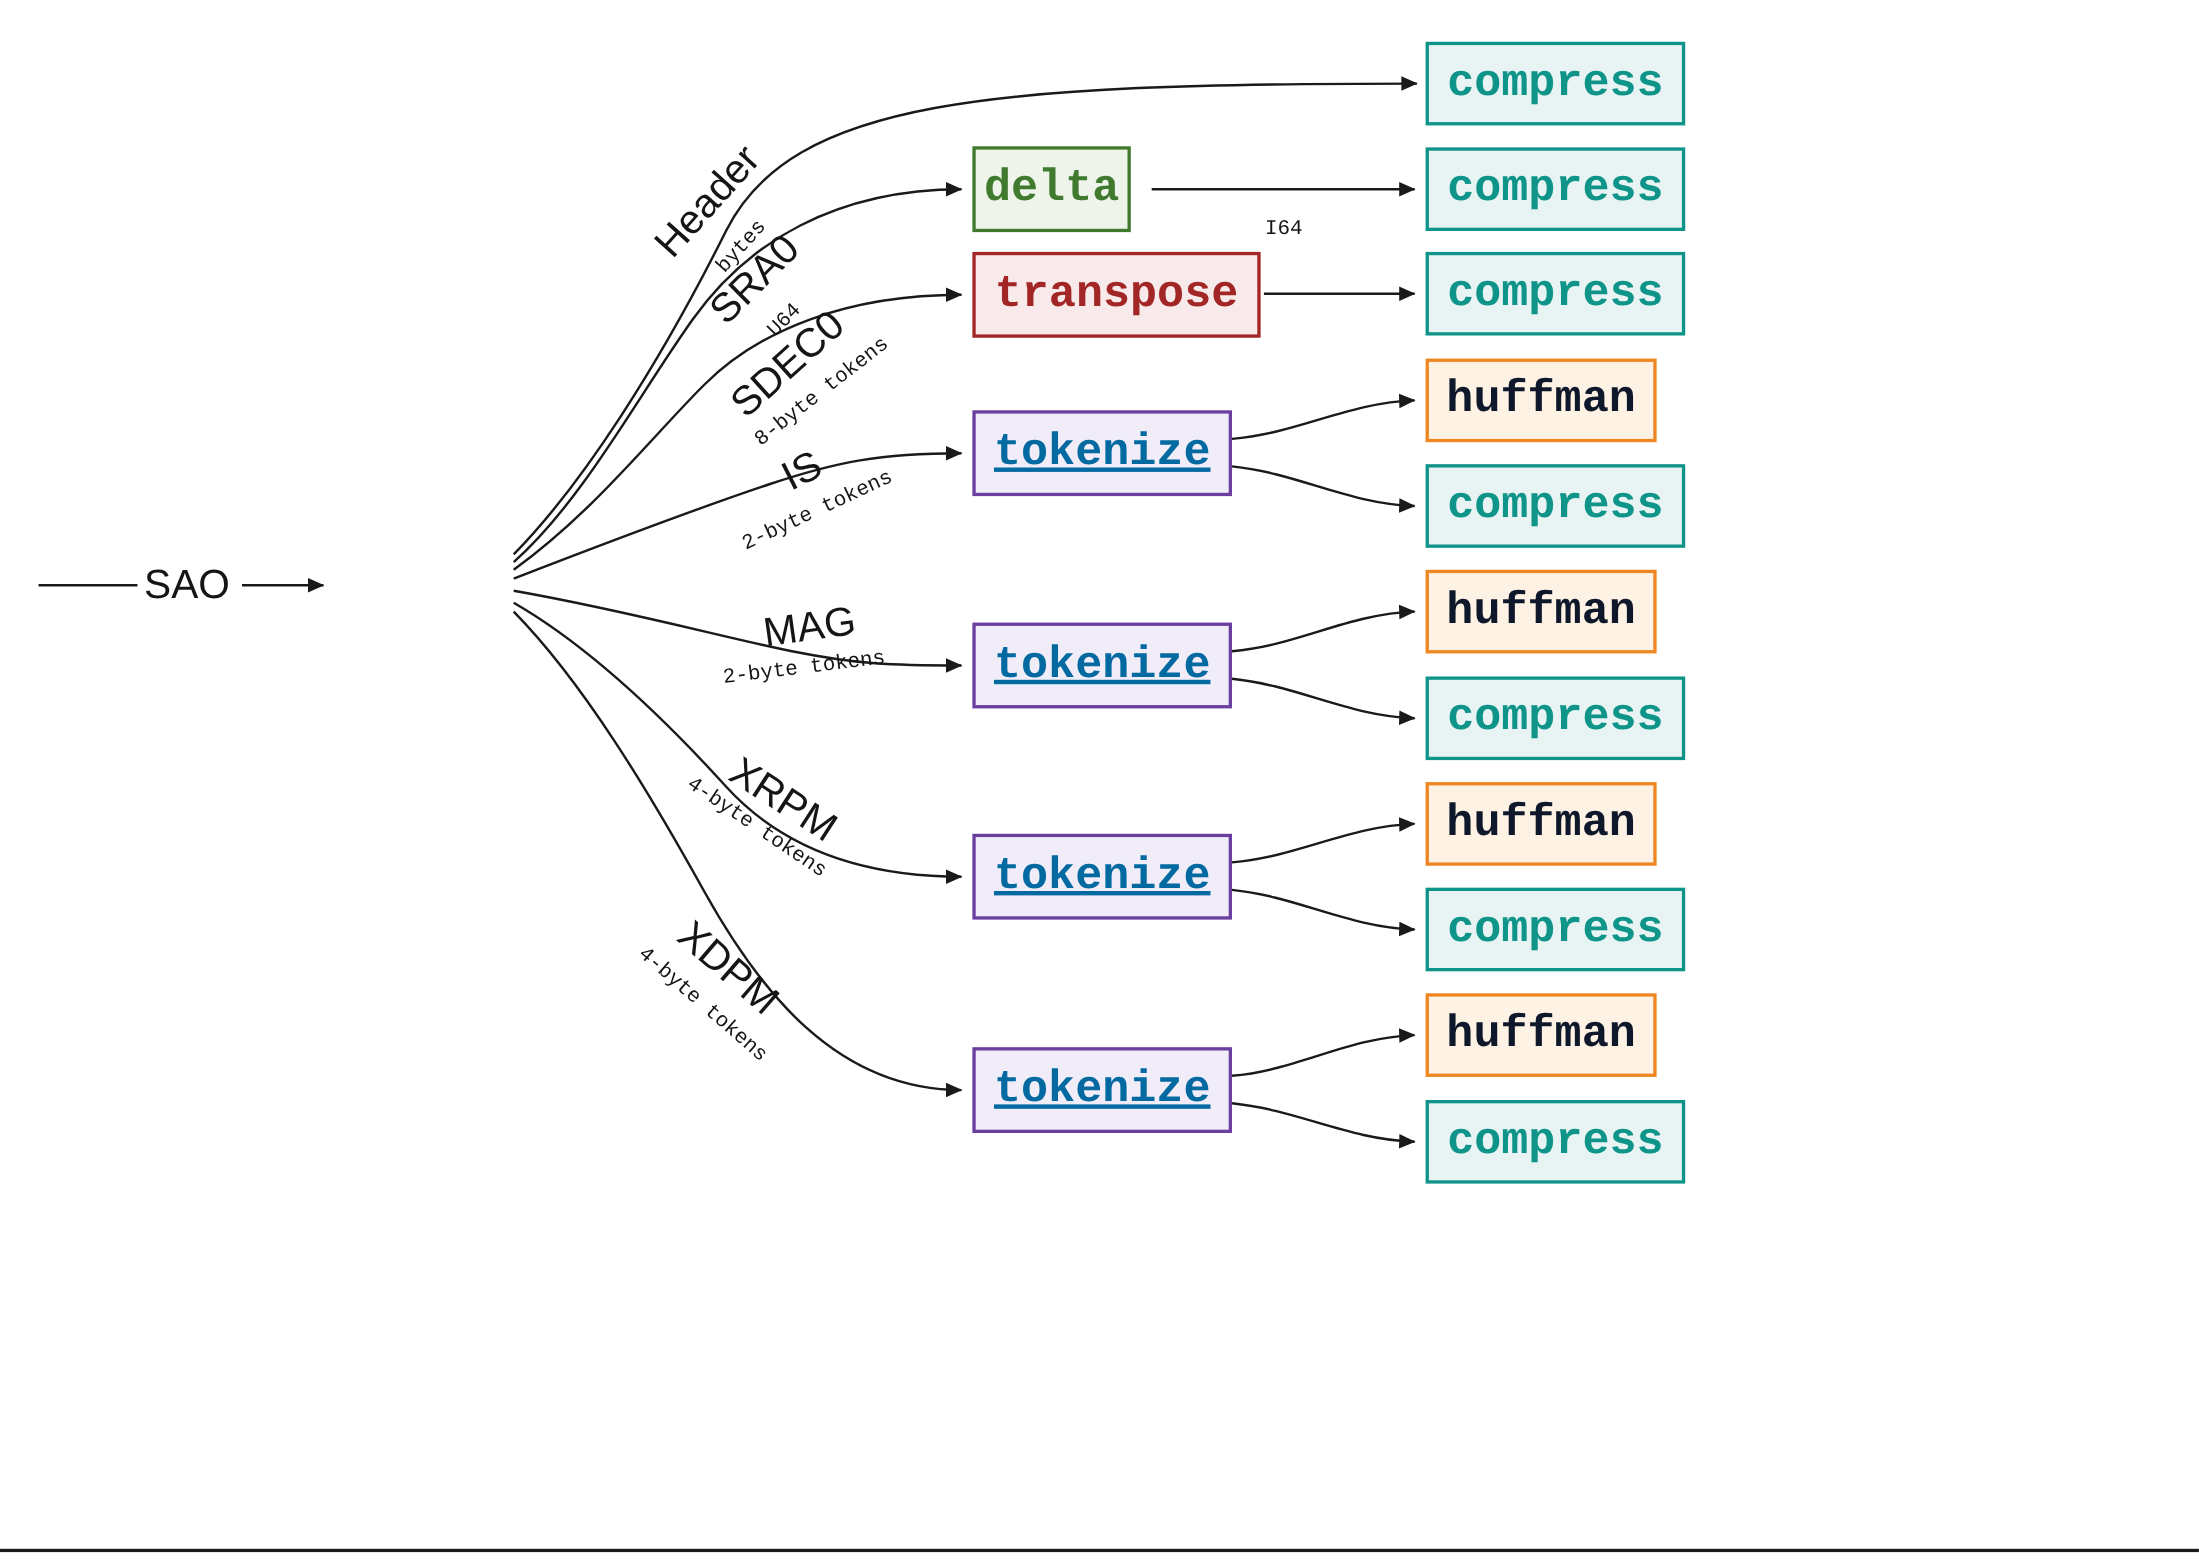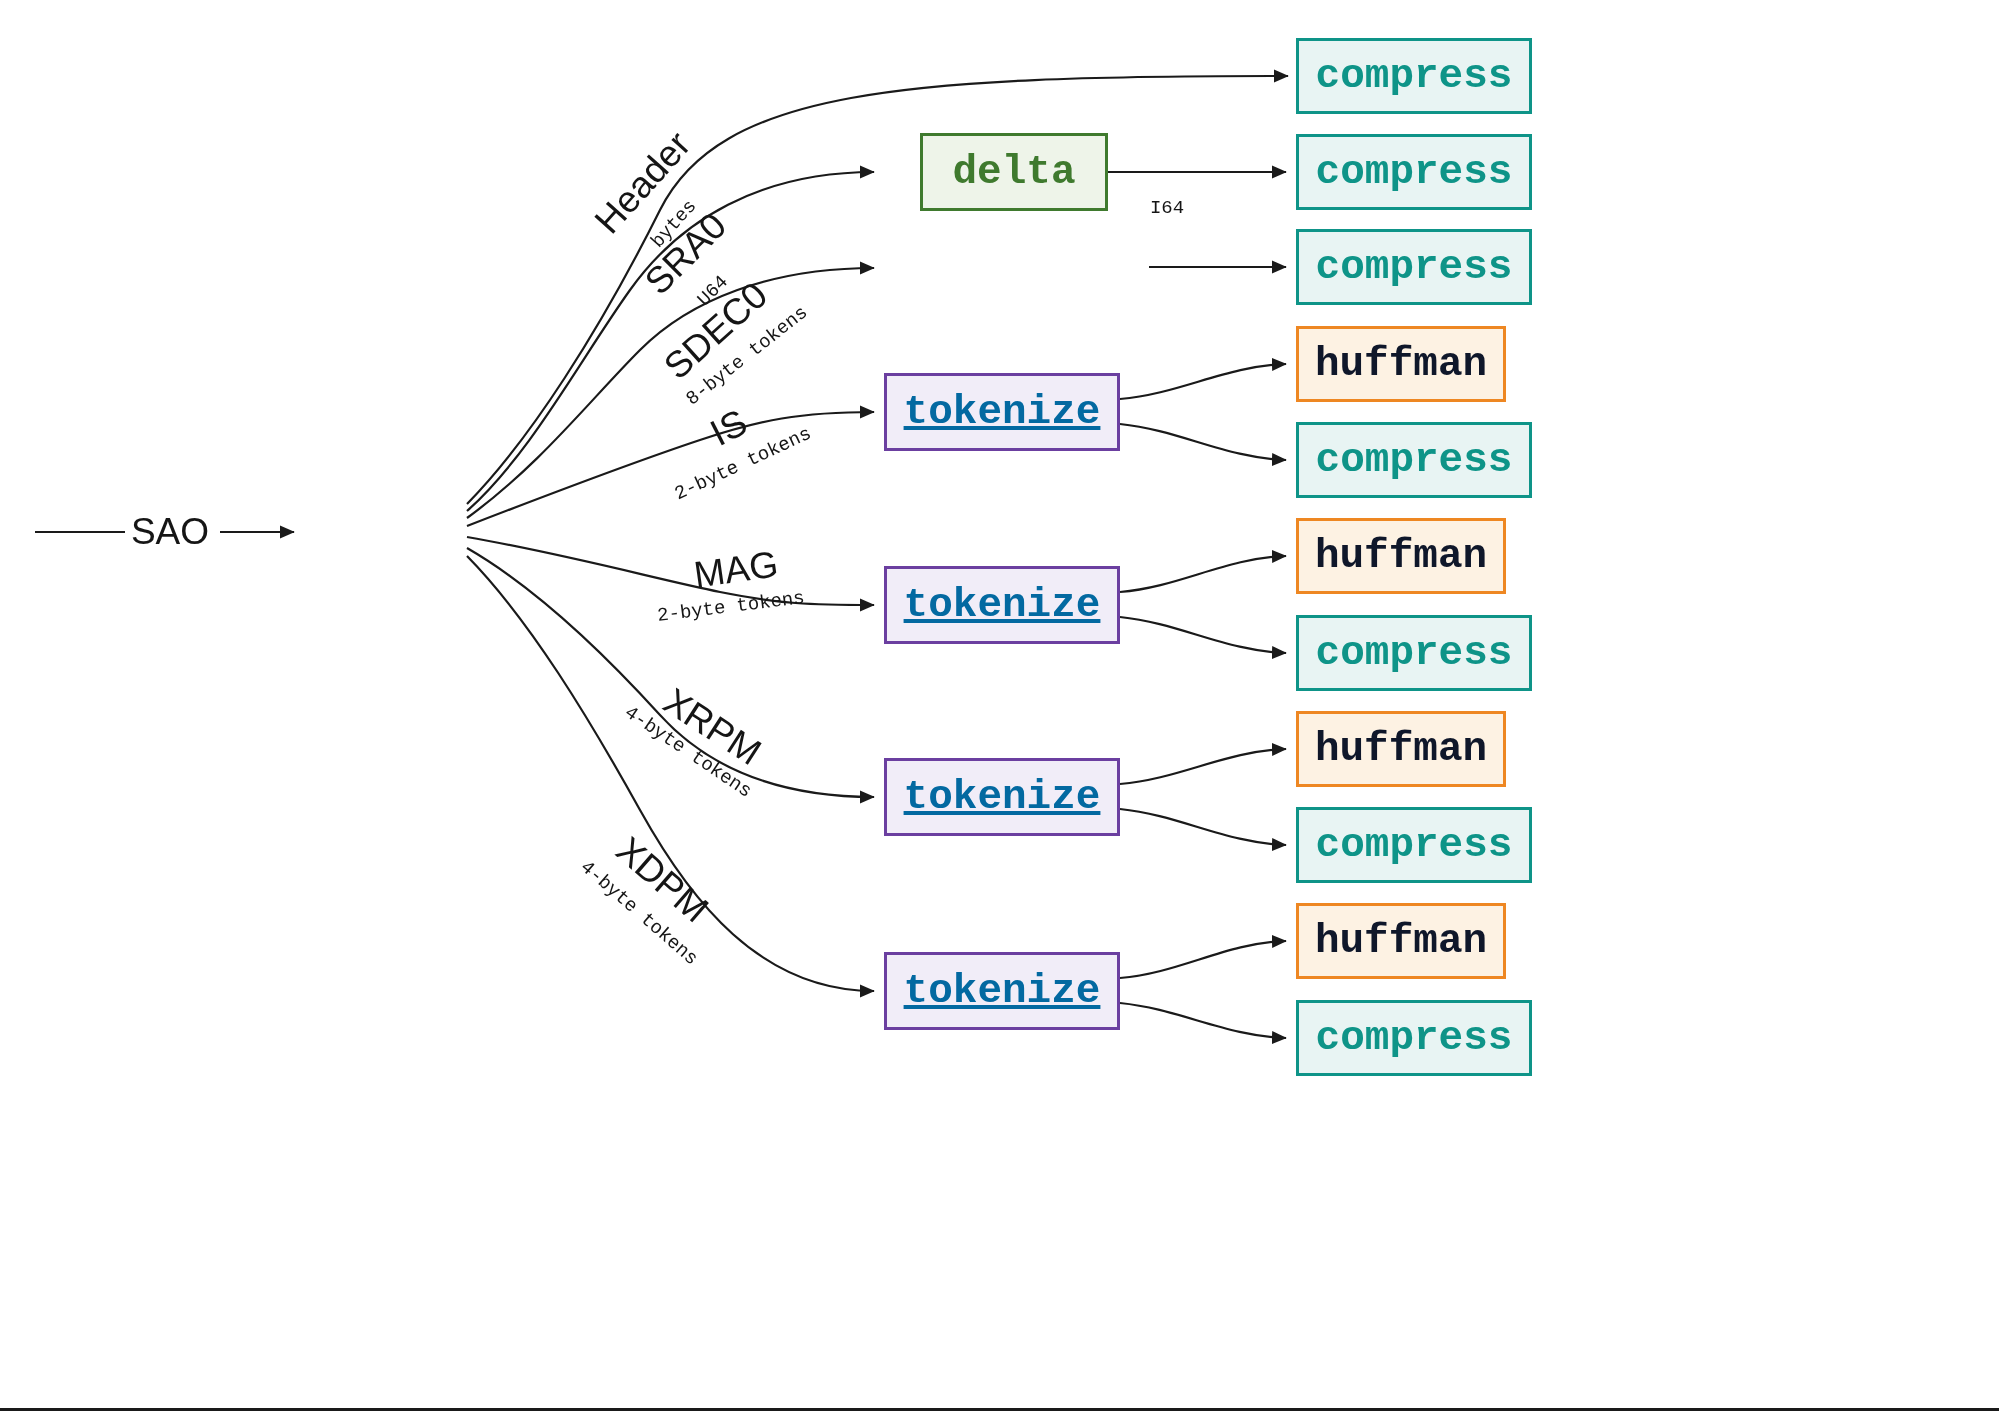--- a/index.html
+++ b/index.html
@@ -64,24 +64,27 @@
       <path d="M1120,592 C1180,587 1225,558 1286,556" marker-end="url(#arrow)"></path>
       <path d="M1120,617 C1180,623 1225,651 1286,653" marker-end="url(#arrow)"></path>
       <path d="M1120,784 C1180,779 1225,751 1286,749" marker-end="url(#arrow)"></path>
       <path d="M1120,809 C1180,815 1225,843 1286,845" marker-end="url(#arrow)"></path>
       <path d="M1120,978 C1180,973 1225,943 1286,941" marker-end="url(#arrow)"></path>
       <path d="M1120,1003 C1180,1009 1225,1036 1286,1038" marker-end="url(#arrow)"></path>
     </g>
   </svg>
 
 
-  <div class="node node-delta" style="left:884px;top:133px;width:188px;height:78px;margin-left:36px;">
+  <div class="node node-delta" style="left:884px;top:133px;width:144px;height:78px;">
     <span>delta</span>
   </div>
 
+  <div class="node node-transpose" style="left:884px;top:229px;width:262px;height:78px;">
+    <span>transpose</span>
+  </div>
 
   <div class="node node-tokenize" style="left:884px;top:373px;width:236px;height:78px;">
     <span>tokenize</span>
   </div>
   <div class="node node-tokenize" style="left:884px;top:566px;width:236px;height:78px;">
     <span>tokenize</span>
   </div>
   <div class="node node-tokenize" style="left:884px;top:758px;width:236px;height:78px;">
     <span>tokenize</span>
   </div>

